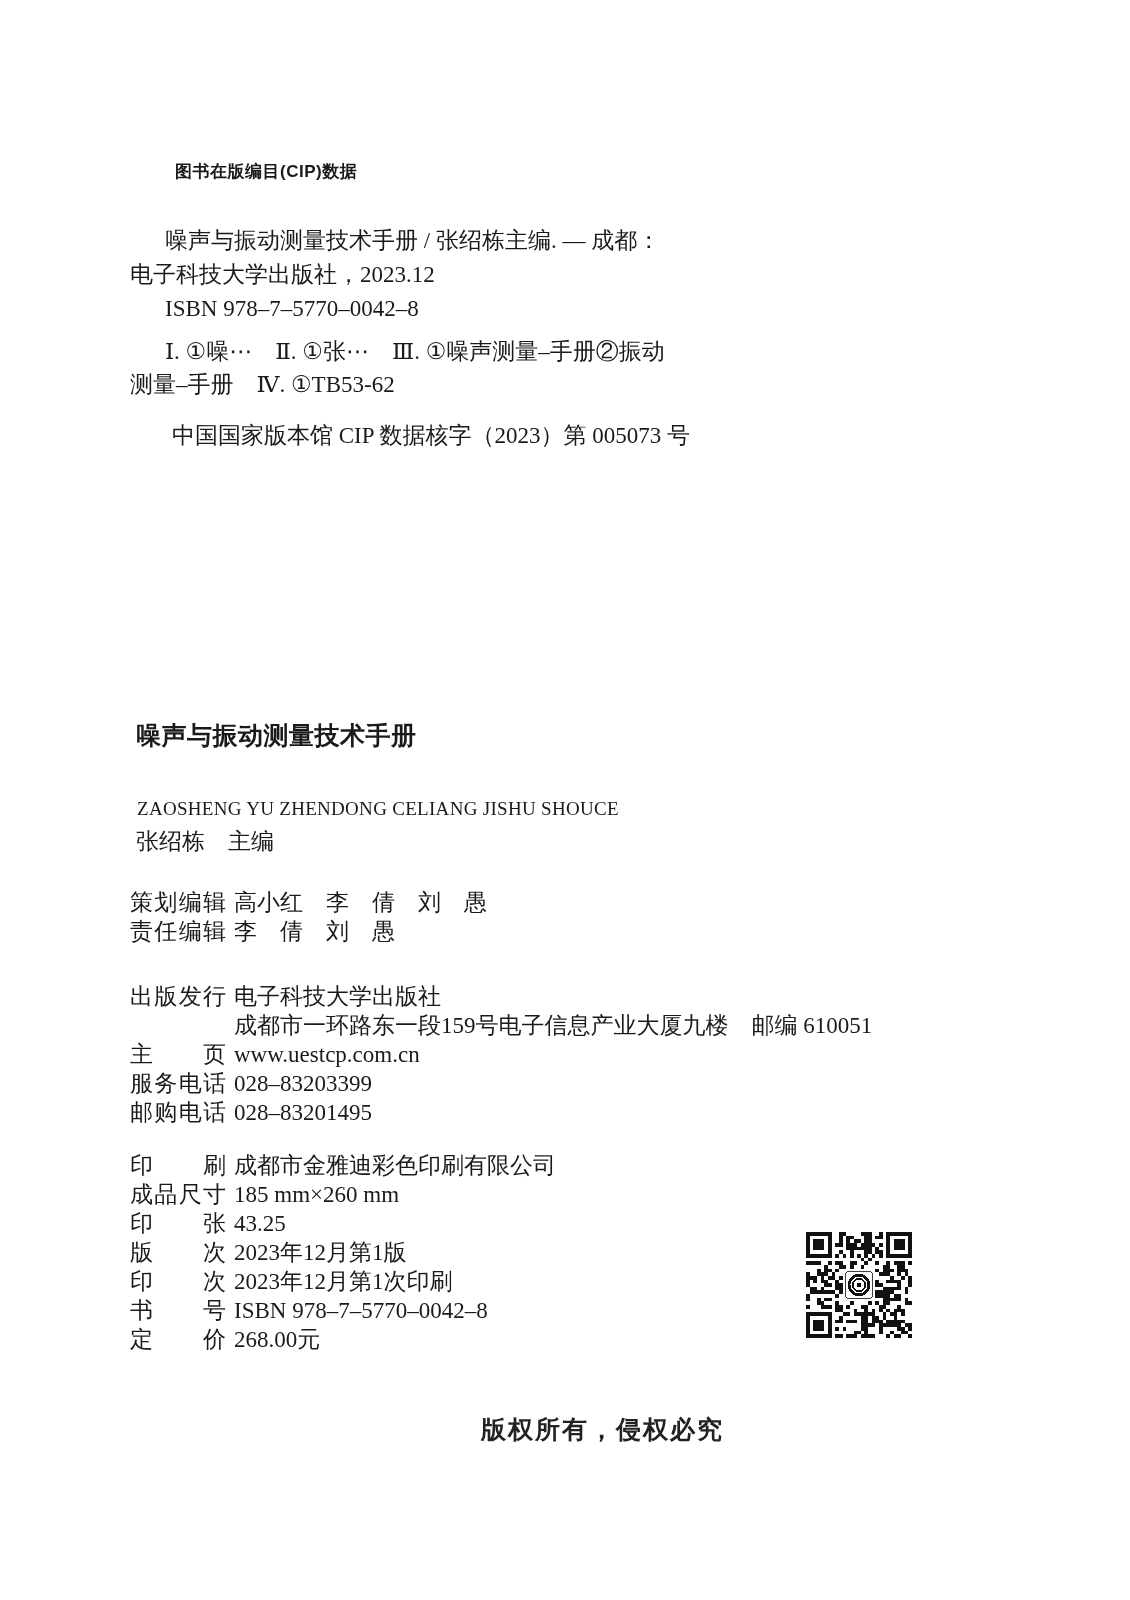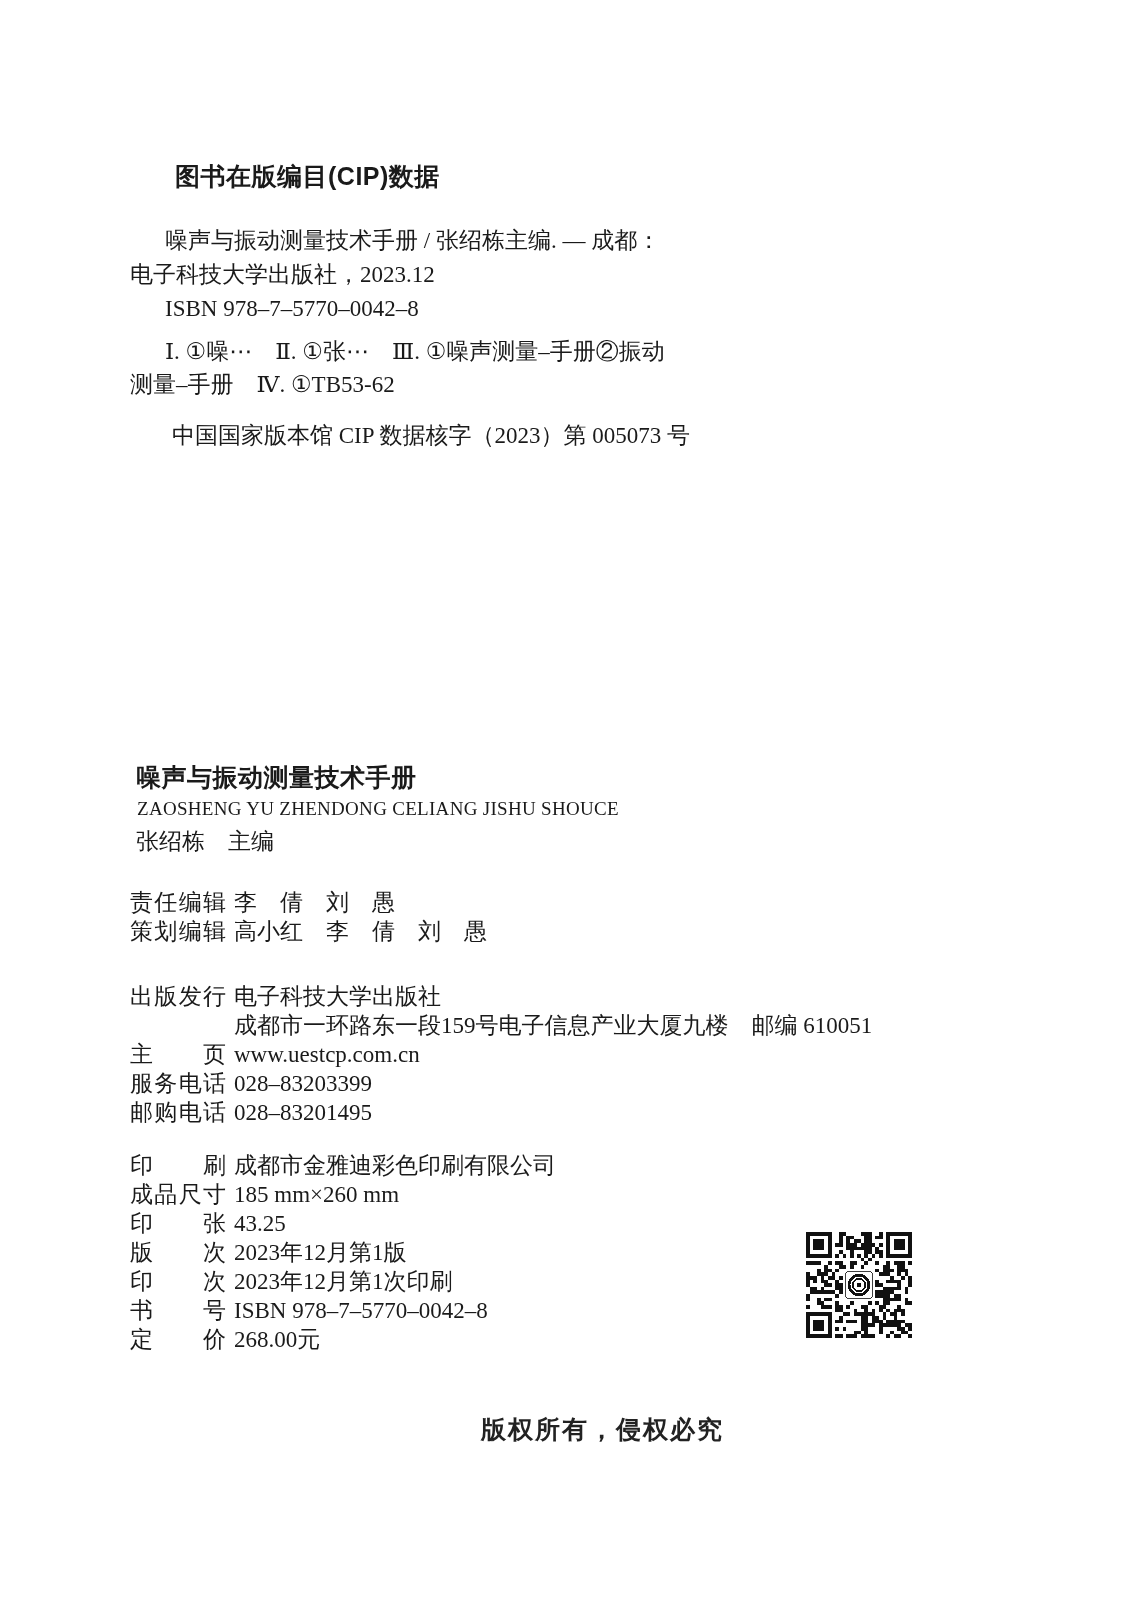--- a/index.html
+++ b/index.html
@@ -9,30 +9,30 @@
     background:#ffffff;
     color:#1a1a1a;
     font-family:"Liberation Serif","DejaVu Serif",serif;
     overflow:hidden;
   }
   .abs{position:absolute;}
   .sans{font-family:"Liberation Sans","DejaVu Sans",sans-serif;}
 
   .cip-heading{
     left:175px;top:160px;
-    font-size:25px;font-weight:700;
+    font-size:17px;font-weight:700;
     letter-spacing:0.5px;
   }
   .cip-desc{left:130px;top:224px;font-size:23px;line-height:34px;width:640px;}
   .cip-class{left:130px;top:335px;font-size:23px;line-height:33px;width:640px;}
   .indent-md{padding-left:35px;}
   .cip-record{left:172px;top:420px;font-size:23px;}
 
   .book-title{
-    left:136px;top:761px;
+    left:136px;top:719px;
     font-size:25px;font-weight:700;letter-spacing:0.5px;
   }
   .book-pinyin{left:137px;top:798px;font-size:19px;letter-spacing:0.3px;text-align:center;}
   .book-author{left:136px;top:826px;font-size:23px;font-weight:400;}
 
   .rows{font-size:23px;line-height:29px;white-space:nowrap;}
   .editors-block{left:130px;top:888px;}
   .pub-block{left:130px;top:982px;}
   .print-block{left:130px;top:1151px;}
   .row{display:flex;}
@@ -71,26 +71,26 @@
   </div>
 
   <div class="abs cip-record">中国国家版本馆 CIP 数据核字（2023）第 005073 号</div>
 
   <div class="abs book-title sans">噪声与振动测量技术手册</div>
   <div class="abs book-pinyin">ZAOSHENG YU ZHENDONG CELIANG JISHU SHOUCE</div>
   <div class="abs book-author sans">张绍栋　主编</div>
 
   <div class="abs rows editors-block">
     <div class="row">
+      <span class="lbl">策划编辑</span>
+      <span class="val">高小红　李　倩　刘　愚</span>
+    </div>
+    <div class="row">
       <span class="lbl">责任编辑</span>
       <span class="val">李　倩　刘　愚</span>
-    </div>
-    <div class="row">
-      <span class="lbl">策划编辑</span>
-      <span class="val">高小红　李　倩　刘　愚</span>
     </div>
   </div>
 
   <div class="abs rows pub-block">
     <div class="row">
       <span class="lbl">出版发行</span>
       <span class="val">电子科技大学出版社</span>
     </div>
     <div class="row">
       <span class="lbl"></span>

